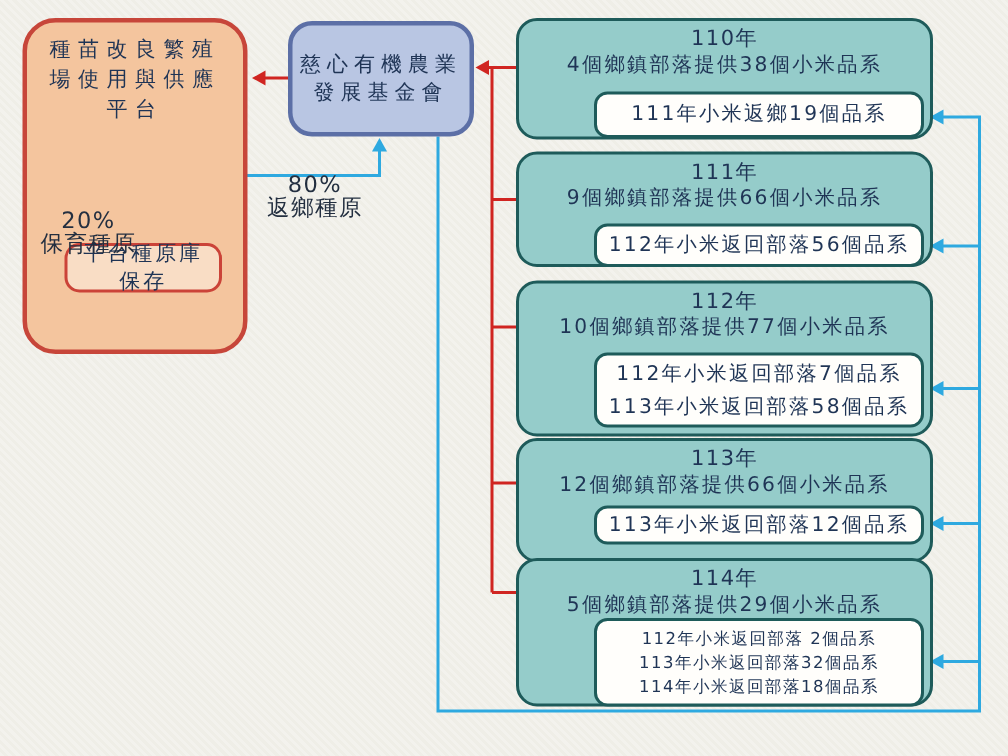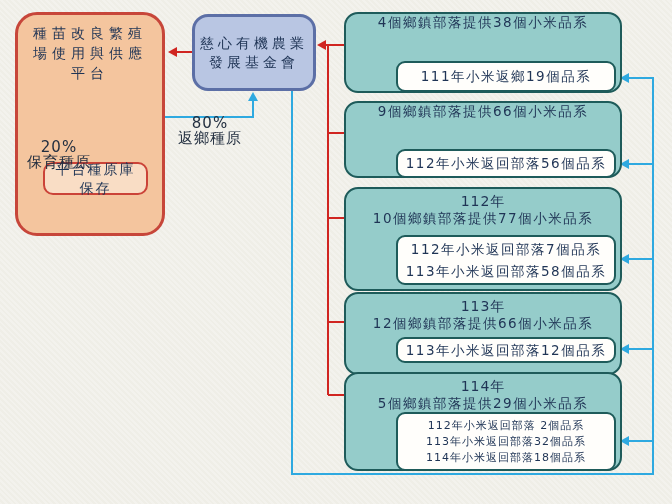--- a/index.html
+++ b/index.html
@@ -128,27 +128,29 @@
   <div class="box foundation">
     <span>慈心有機農業發展基金會</span>
   </div>
 
   <div class="small-label pct80">
     <div>80%</div>
     <div>返鄉種原</div>
   </div>
 
   <div class="box ybox y1">
+    <div class="year">110年</div>
     <div class="supply">4個鄉鎮部落提供38個小米品系</div>
     <div class="whitebox">
       <div>111年小米返鄉19個品系</div>
     </div>
   </div>
 
   <div class="box ybox y2">
+    <div class="year">111年</div>
     <div class="supply">9個鄉鎮部落提供66個小米品系</div>
     <div class="whitebox">
       <div>112年小米返回部落56個品系</div>
     </div>
   </div>
 
   <div class="box ybox y3">
     <div class="year">112年</div>
     <div class="supply">10個鄉鎮部落提供77個小米品系</div>
     <div class="whitebox">

